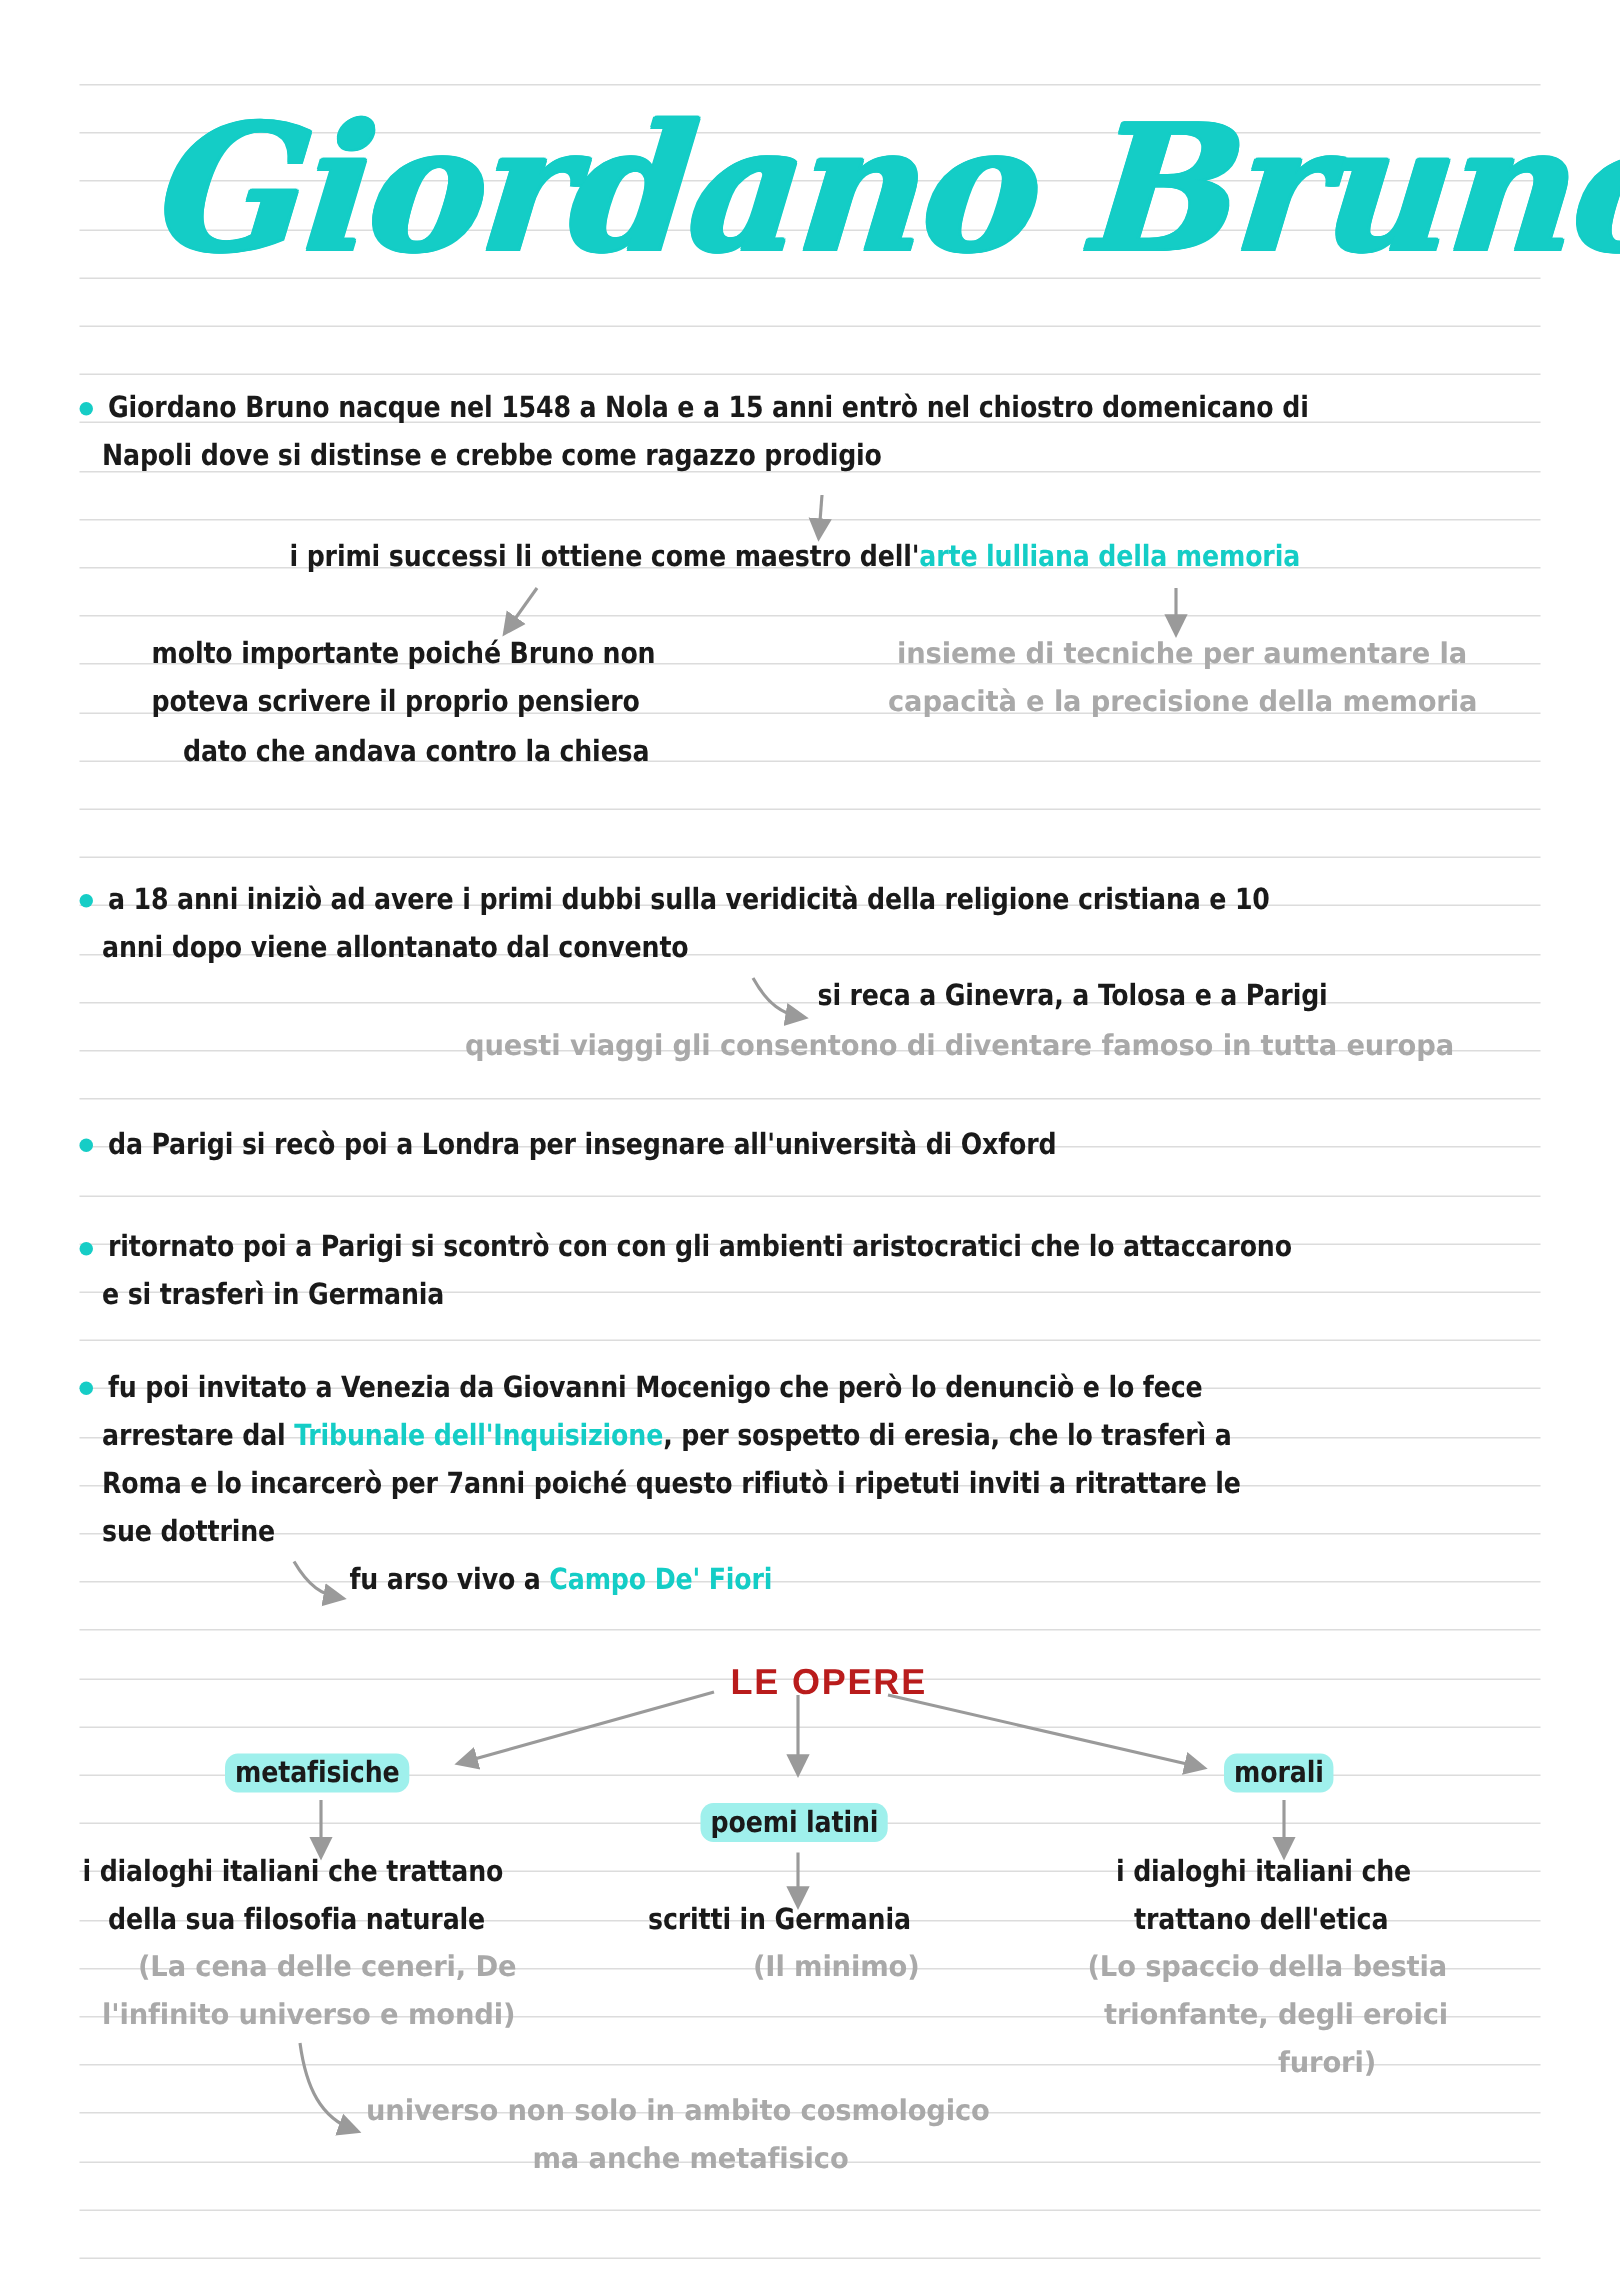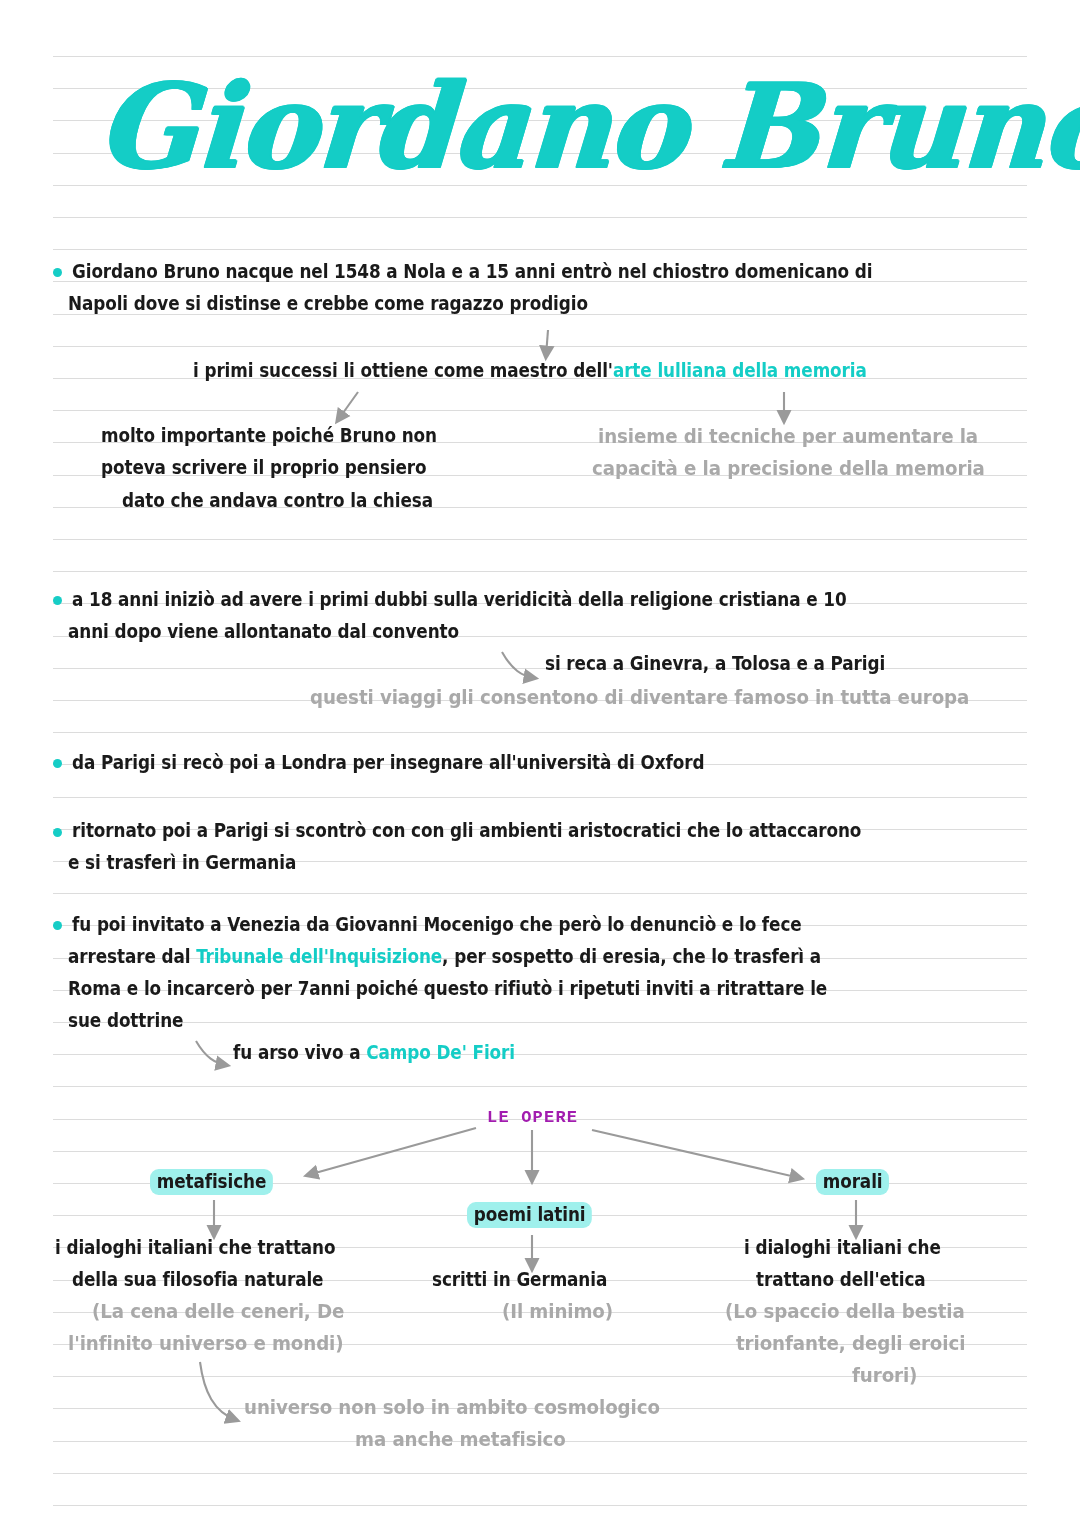--- a/index.html
+++ b/index.html
@@ -96,25 +96,25 @@
   .bullet {
     position: absolute;
     width: 9px;
     height: 9px;
     border-radius: 50%;
     background: #16cdc6;
   }
   
   .node-title {
     position: absolute;
-    font-family: Liberation Mono, monospace;
-    font-weight: 700;
-    font-size: 17px;
+    font-family: Liberation Sans, sans-serif;
+    font-weight: 700;
+    font-size: 24px;
     letter-spacing: 1.2px;
-    color: #a21caf;
+    color: #b91c1c;
     white-space: nowrap;
   }
   svg.arrows {
     position: absolute;
     left: 0; top: 0;
     width: 1080px;
     height: 1527px;
     pointer-events: none;
   }
   .ar { stroke: #9a9a9a; stroke-width: 2.1; fill: none; }

